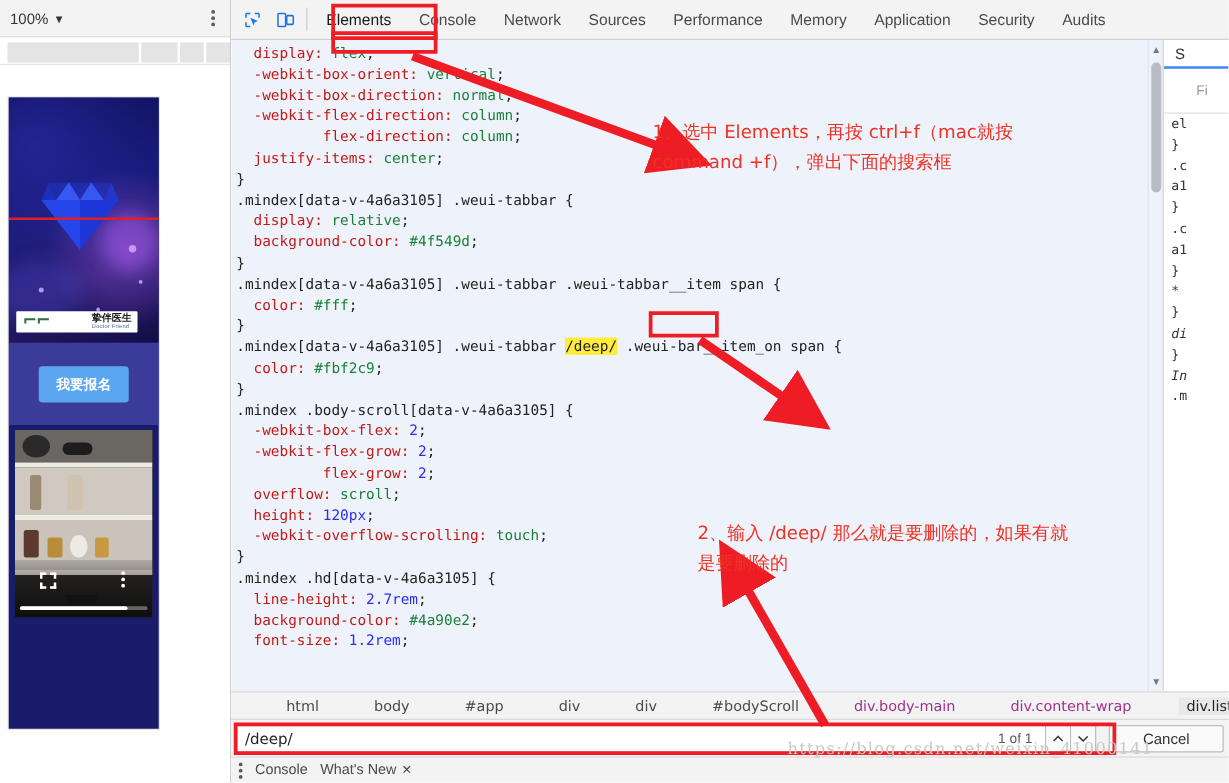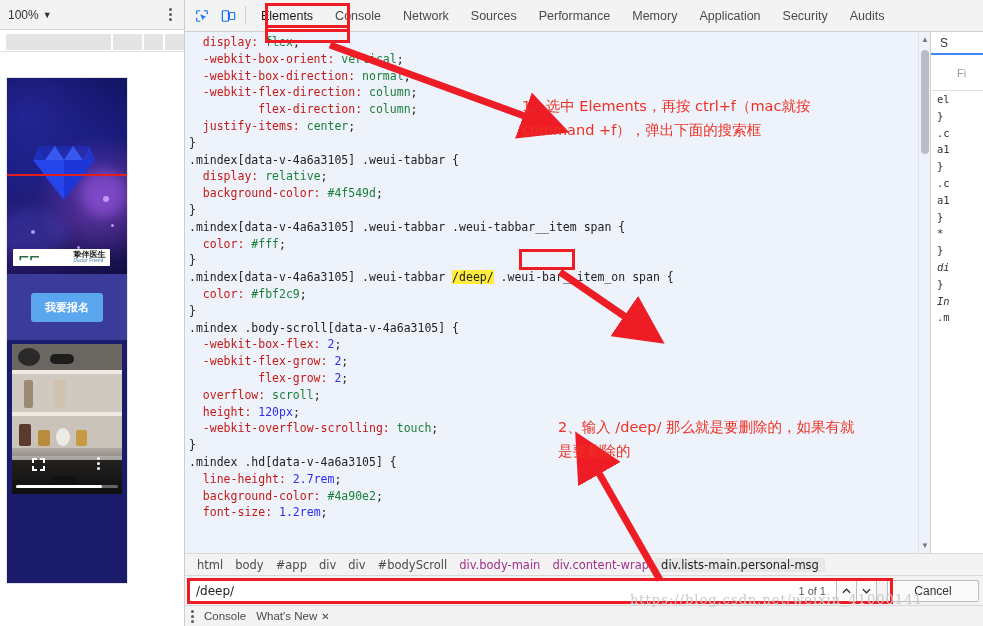--- a/index.html
+++ b/index.html
@@ -143,21 +143,21 @@
     padding-left: 26px; font-family: "Liberation Sans", sans-serif; font-size: 11px; color:#9a9a9a; }
   .rp-line { padding-left: 6px; line-height: 16.8px; white-space: pre; color:#333;}
   .rp-line.i { font-style: italic; }
 
   
   #breadcrumb {
     height: 22px; flex: none; background: #f3f3f3; border-top: 1px solid #d8d8d8;
     display: flex; align-items: center; padding-left: 6px; gap: 0;
     font-size: 11.5px; font-family: "DejaVu Sans", sans-serif;
   }
-  .crumb { padding: 0 6px; color: #a1318a; white-space: nowrap; cursor: pointer; }
+  .crumb { padding: 0 6px; color: #a1318a; white-space: nowrap; cursor: pointer; margin-left: 32px; }
   .crumb.plain { color: #4a4a4a; }
   .crumb.active { background: #e8e8e8; color: #222; }
 
   
   #searchbar {
     height: 30px; flex: none; background: #f3f3f3; border-top: 1px solid #d8d8d8;
     display: flex; align-items: center; padding: 0 4px; gap: 0; position: relative;
   }
   #search-input-wrap {
     flex: 1; height: 22px; background: #fff; border: 1px solid #bdbdbd;

